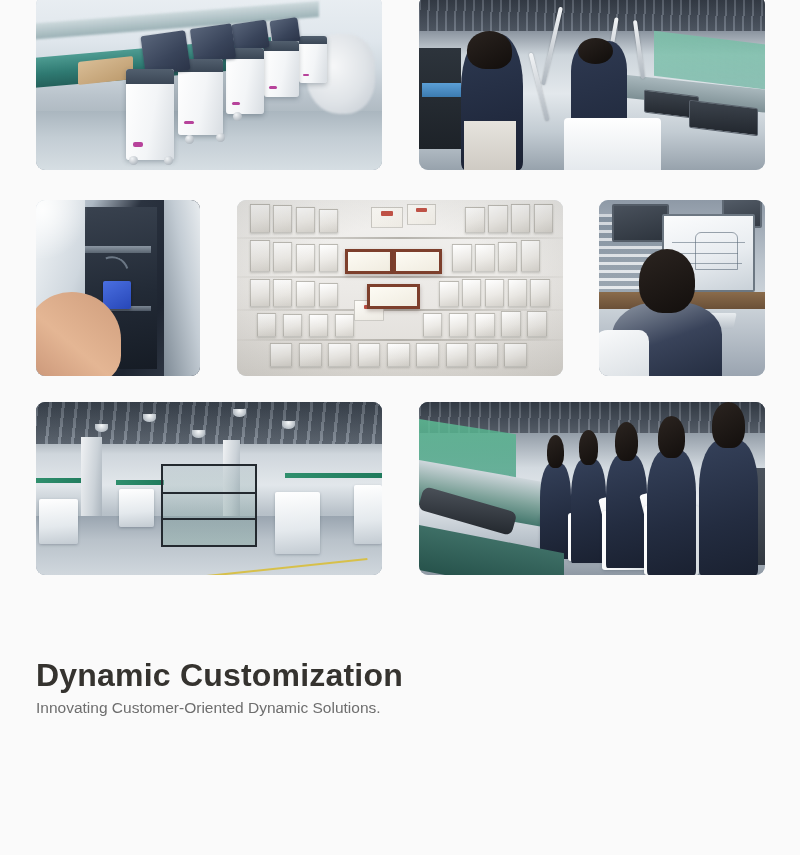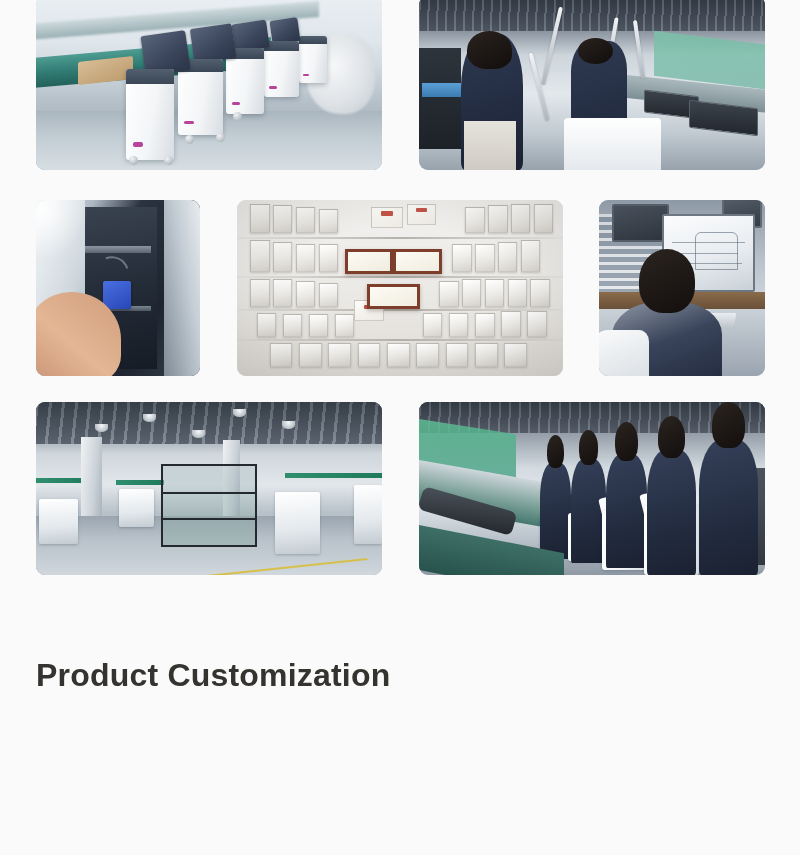--- a/index.html
+++ b/index.html
@@ -723,14 +723,15 @@
           <b></b>
         </i>
       <i class="conveyor"></i>
         <i class="armblk"></i>
     </div>
   </div>
 
 </div>
 
 <div class="textblock">
-  <h1 class="page-title">Product Customization</h1>
+  <h1 class="page-title">Dynamic Customization</h1>
+  <div class="tagline">Innovating Customer-Oriented Dynamic Solutions.</div>
 </div>
 
 </body></html>

